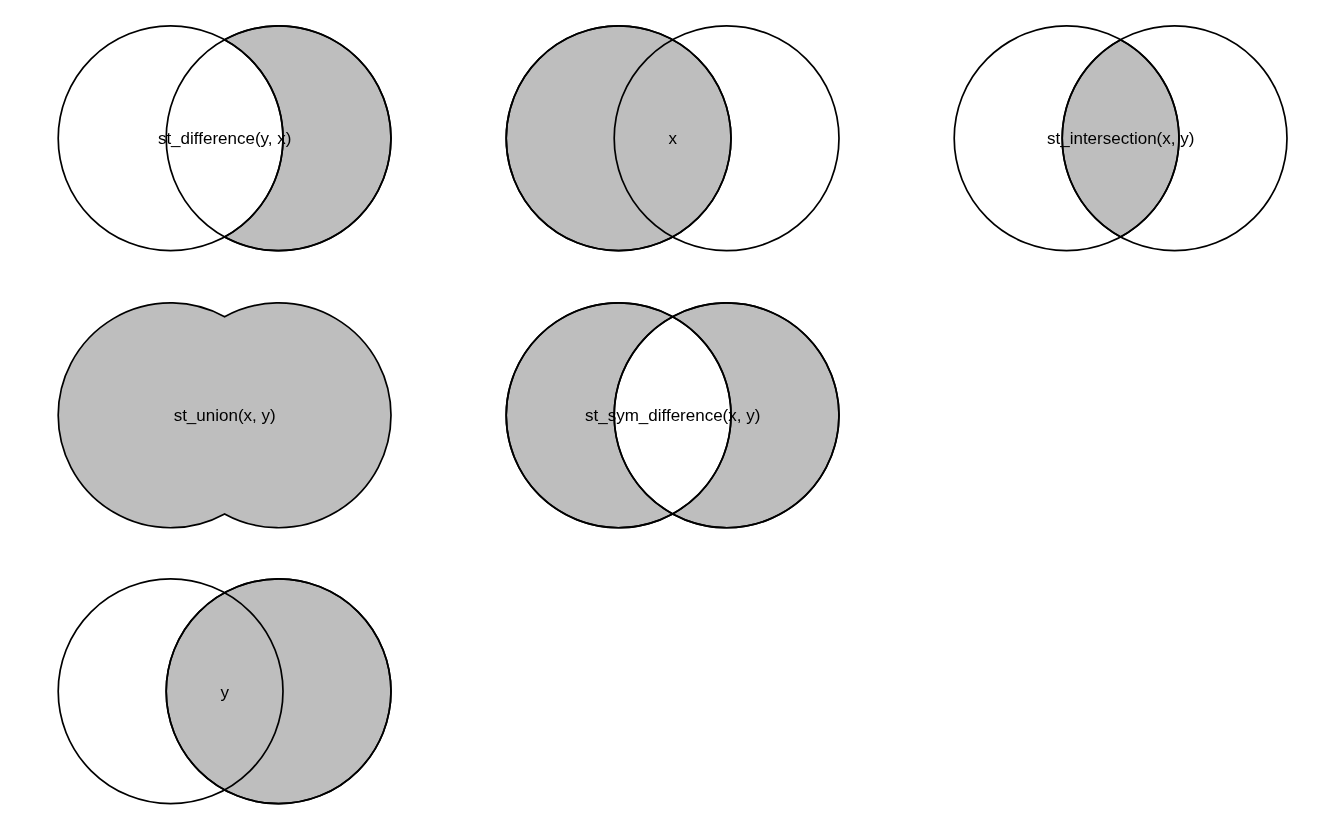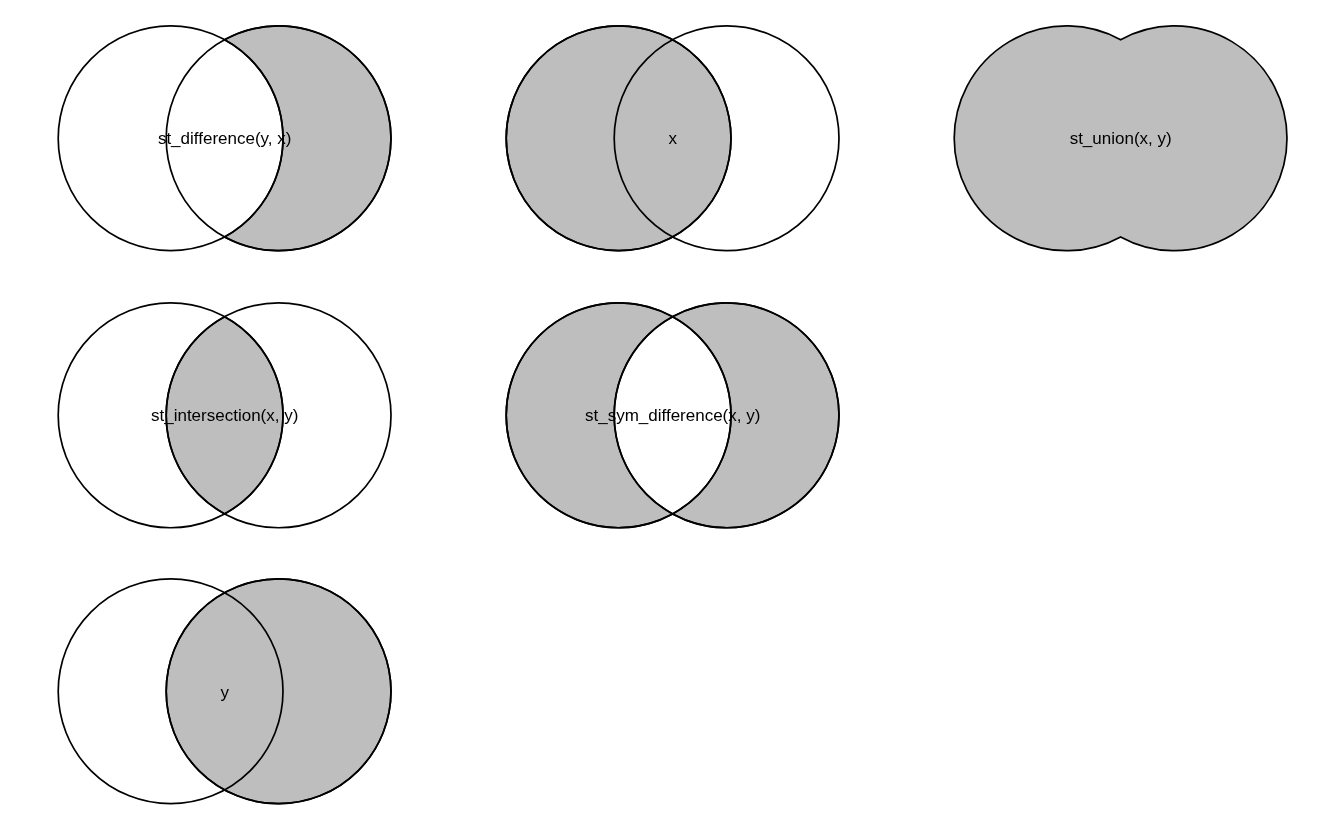--- a/index.html
+++ b/index.html
@@ -42,31 +42,31 @@
   <div class="cell">
       <svg viewBox="0 0 448 276.67">
         <circle cx="170.6" cy="138.33" r="112.4" fill="#bebebe" stroke="#000000" stroke-width="1.7"></circle>
         <circle cx="170.6" cy="138.33" r="112.4" fill="none" stroke="#000000" stroke-width="1.7"></circle>
         <circle cx="278.6" cy="138.33" r="112.4" fill="none" stroke="#000000" stroke-width="1.7"></circle>
       </svg>
     <div class="panel-label">x</div>
   </div>
   <div class="cell">
       <svg viewBox="0 0 448 276.67">
-        <path d="M 224.60000000000002 39.75130047520409 A 112.4 112.4 0 1 0 224.60000000000002 236.90869952479594 A 112.4 112.4 0 1 0 224.60000000000002 39.75130047520409 Z" fill="#bebebe" stroke="#000000" stroke-width="1.7" fill-rule="evenodd"></path>
-      </svg>
-    <div class="panel-label">st_union(x, y)</div>
-  </div>
-  <div class="cell">
-      <svg viewBox="0 0 448 276.67">
         <path d="M 224.60000000000002 39.75130047520409 A 112.4 112.4 0 0 1 224.60000000000002 236.90869952479594 A 112.4 112.4 0 0 1 224.60000000000002 39.75130047520409 Z" fill="#bebebe" stroke="#000000" stroke-width="1.7" fill-rule="evenodd"></path>
         <circle cx="170.6" cy="138.33" r="112.4" fill="none" stroke="#000000" stroke-width="1.7"></circle>
         <circle cx="278.6" cy="138.33" r="112.4" fill="none" stroke="#000000" stroke-width="1.7"></circle>
       </svg>
     <div class="panel-label">st_intersection(x, y)</div>
+  </div>
+  <div class="cell">
+      <svg viewBox="0 0 448 276.67">
+        <path d="M 224.60000000000002 39.75130047520409 A 112.4 112.4 0 1 0 224.60000000000002 236.90869952479594 A 112.4 112.4 0 1 0 224.60000000000002 39.75130047520409 Z" fill="#bebebe" stroke="#000000" stroke-width="1.7" fill-rule="evenodd"></path>
+      </svg>
+    <div class="panel-label">st_union(x, y)</div>
   </div>
   <div class="cell">
       <svg viewBox="0 0 448 276.67">
         <path d="M 224.60000000000002 39.75130047520409 A 112.4 112.4 0 1 0 224.60000000000002 236.90869952479594 A 112.4 112.4 0 0 1 224.60000000000002 39.75130047520409 Z M 224.60000000000002 39.75130047520409 A 112.4 112.4 0 1 1 224.60000000000002 236.90869952479594 A 112.4 112.4 0 0 0 224.60000000000002 39.75130047520409 Z" fill="#bebebe" stroke="#000000" stroke-width="1.7" fill-rule="evenodd"></path>
         <circle cx="170.6" cy="138.33" r="112.4" fill="none" stroke="#000000" stroke-width="1.7"></circle>
         <circle cx="278.6" cy="138.33" r="112.4" fill="none" stroke="#000000" stroke-width="1.7"></circle>
       </svg>
     <div class="panel-label">st_sym_difference(x, y)</div>
   </div>
   <div class="cell"></div>

